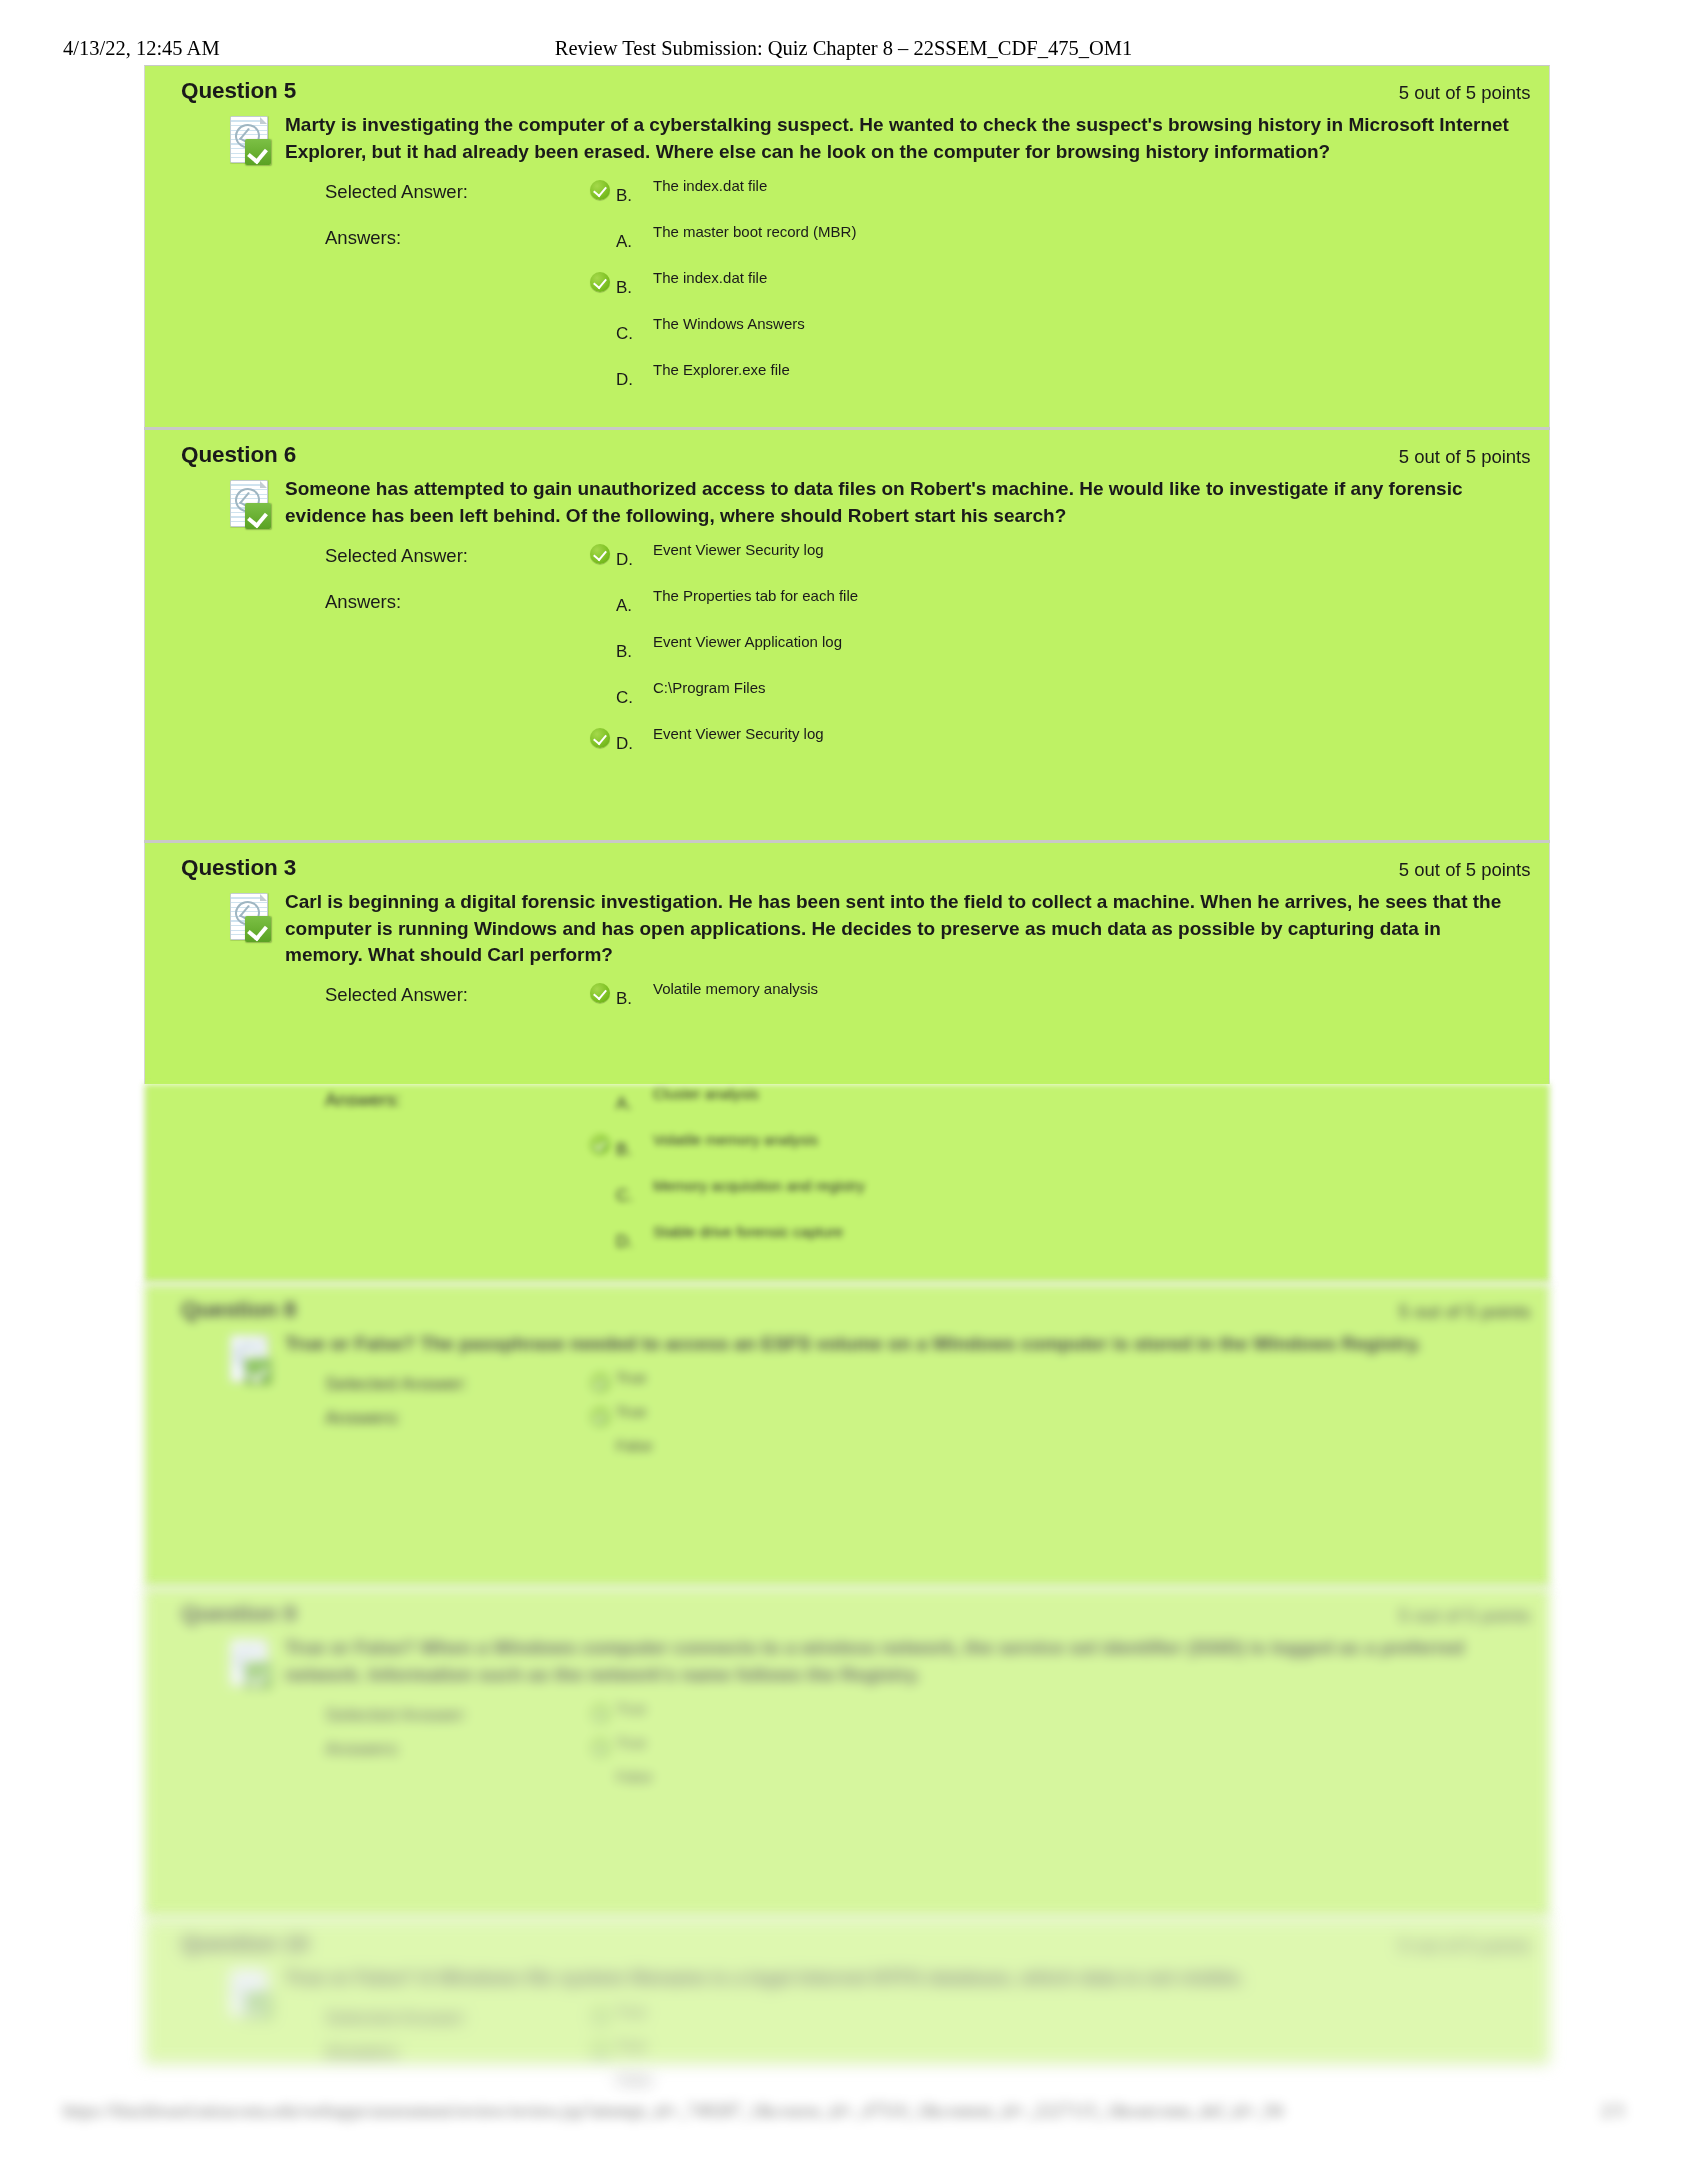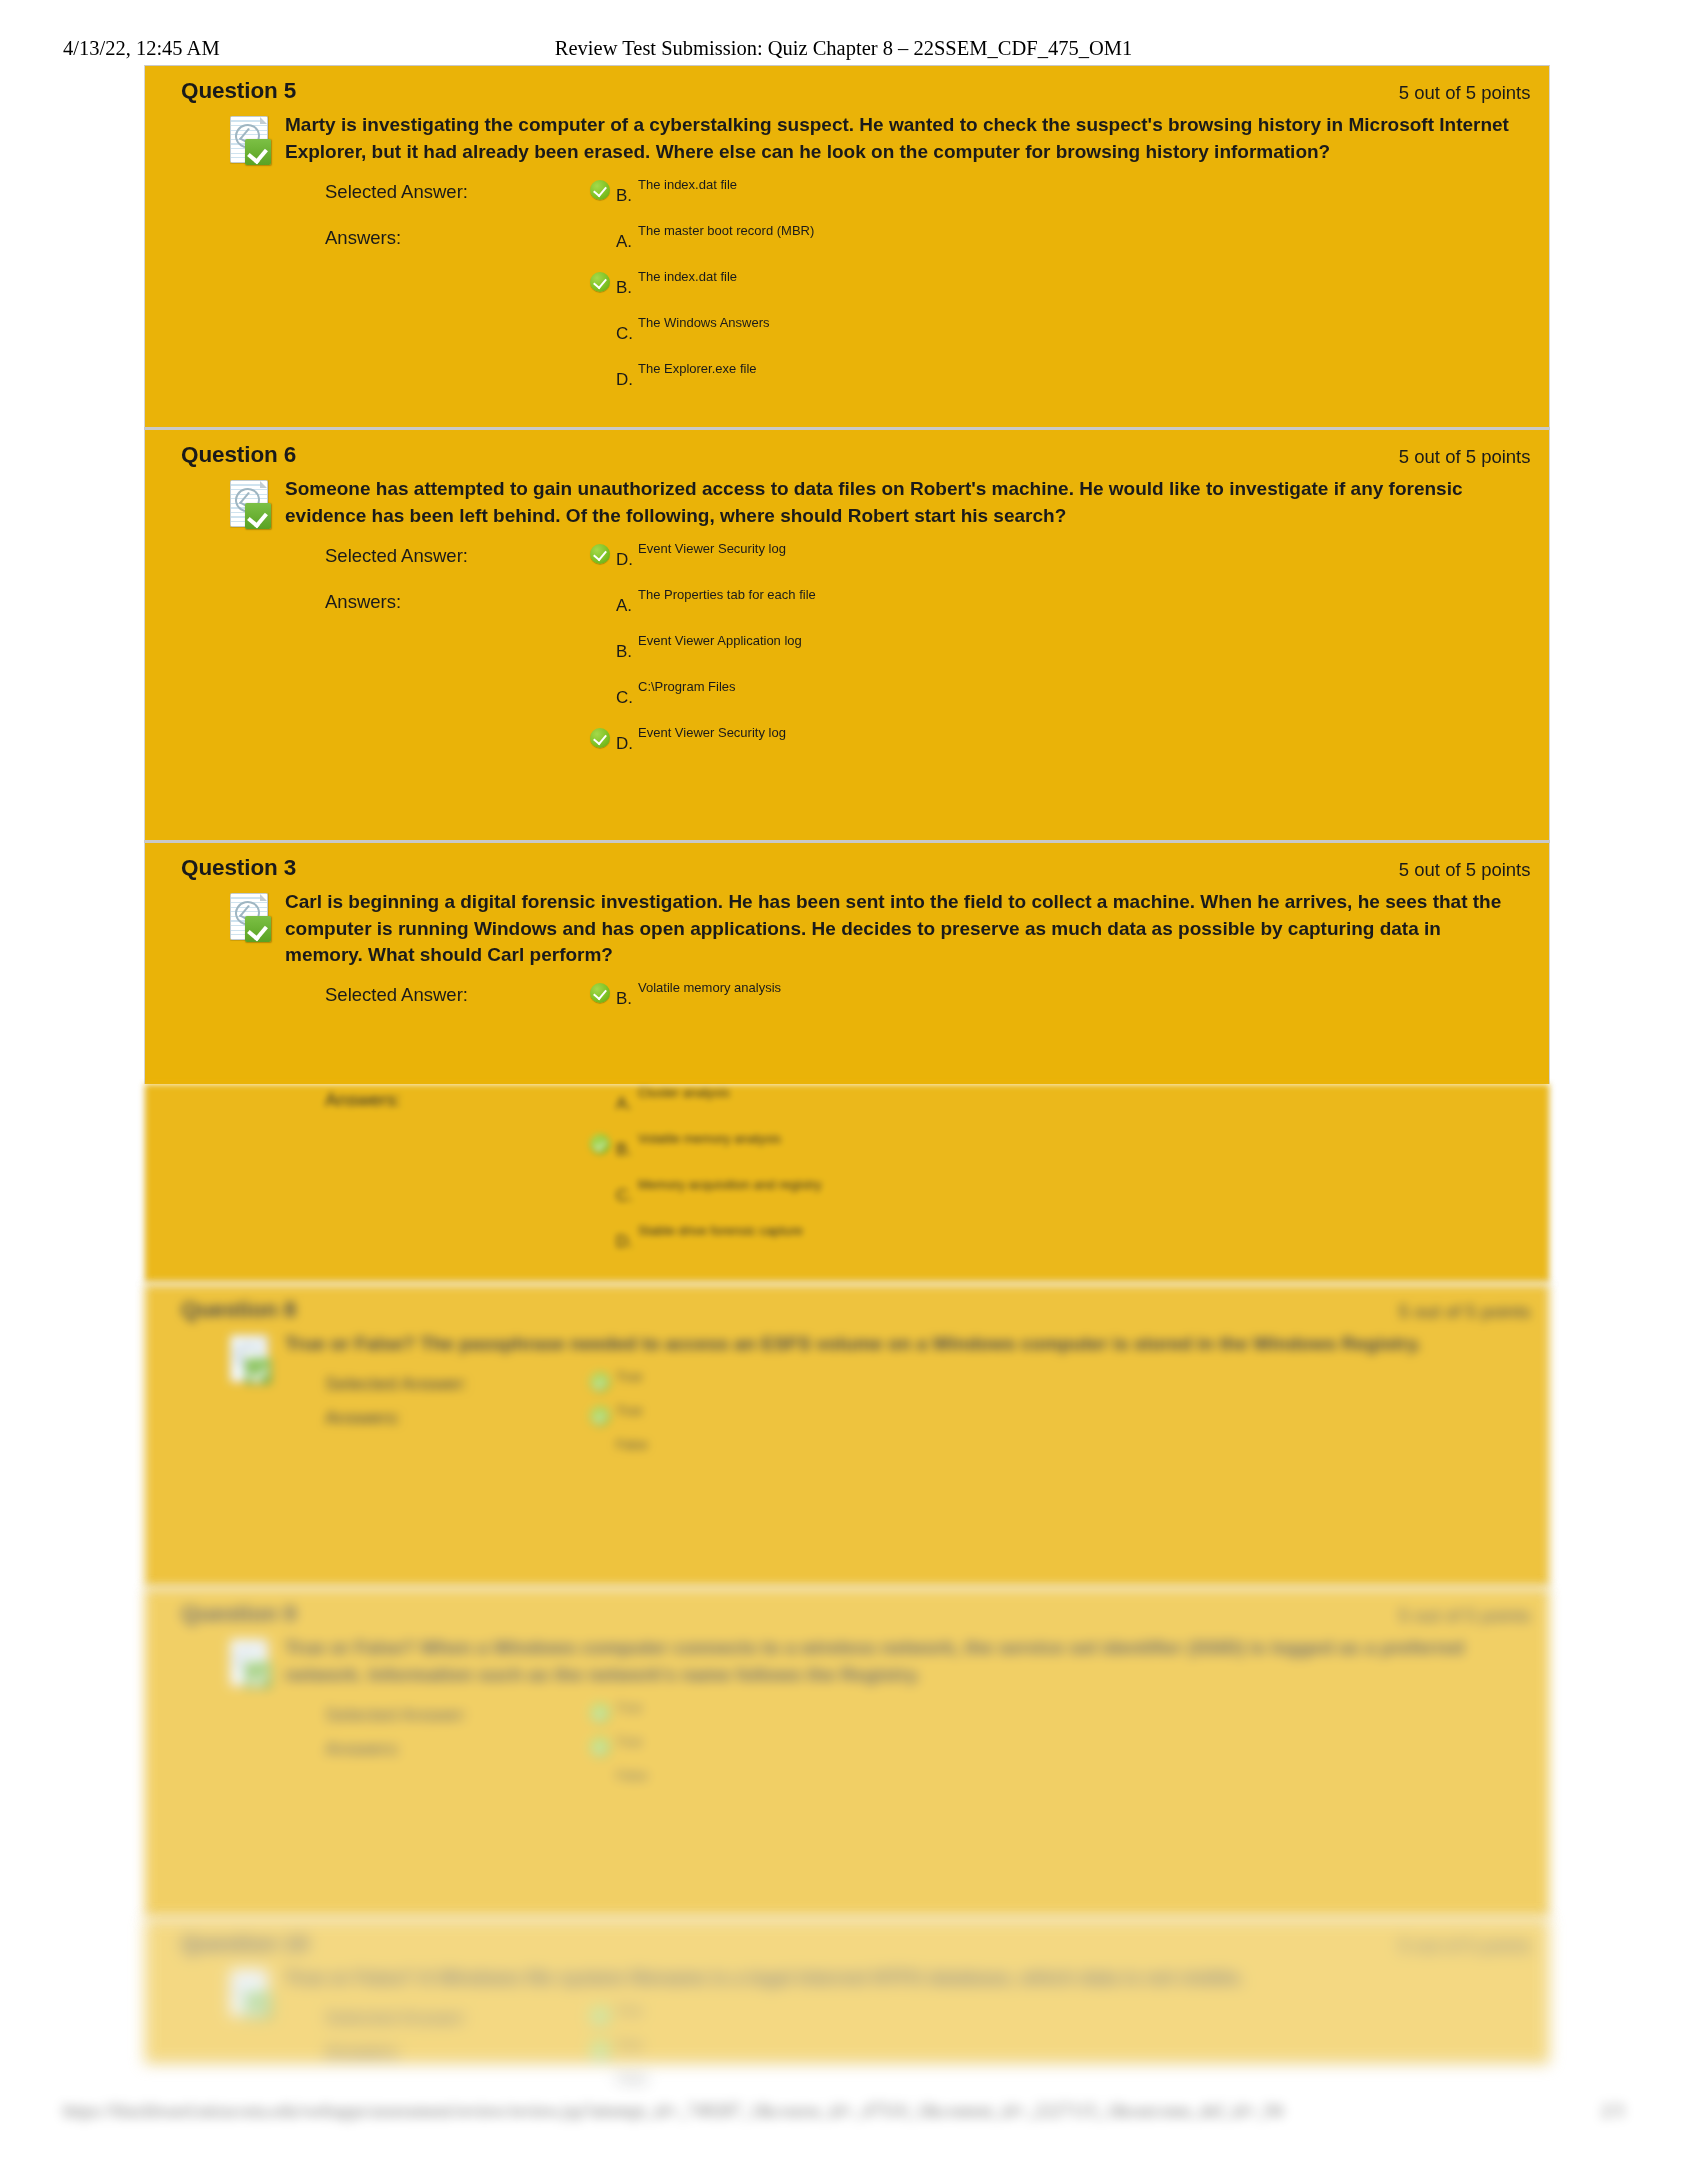--- a/index.html
+++ b/index.html
@@ -43,21 +43,21 @@
   }
 
   
   .qwrap {
     position: absolute;
     left: 144px;
     width: 1406px;
     box-sizing: border-box;
     border-left: 1.3px solid #d6d6d6;
     border-right: 1.3px solid #d6d6d6;
-    background: #eab308;
+    background: #bef264;
   }
   .qwrap.topline { border-top: 1.3px solid #c9c9c9; }
   .qwrap.botline { border-bottom: 2px solid #c9c9c9; }
 
   .q-head {
     position: relative;
     height: 46px;
     padding-top: 14.6px;
     box-sizing: border-box;
   }
@@ -192,23 +192,23 @@
   }
   .row-letter {
     position: absolute;
     left: 471px;
     top: 10px;
     font-size: 17px;
     color: #1a1a1a;
   }
   .row-text {
     position: absolute;
-    left: 493px;
+    left: 508px;
     top: 1.3px;
-    font-size: 13px;
+    font-size: 15px;
     color: #1a1a1a;
     white-space: nowrap;
   }
 
   
   .blurlayer { position: absolute; left: 0; width: 1687px; }
   .b1 { filter: blur(3px); opacity: .92; }
   .b2 { filter: blur(4.6px); opacity: .78; }
   .b3 { filter: blur(6px); opacity: .62; }
   .b4 { filter: blur(7.3px); opacity: .5; }

